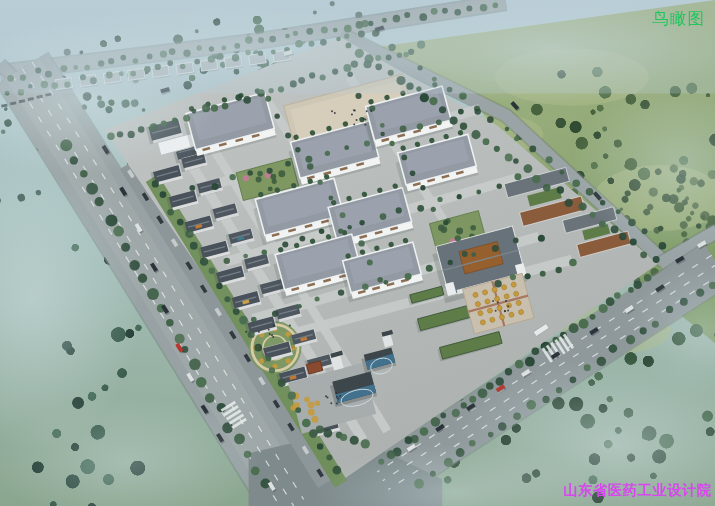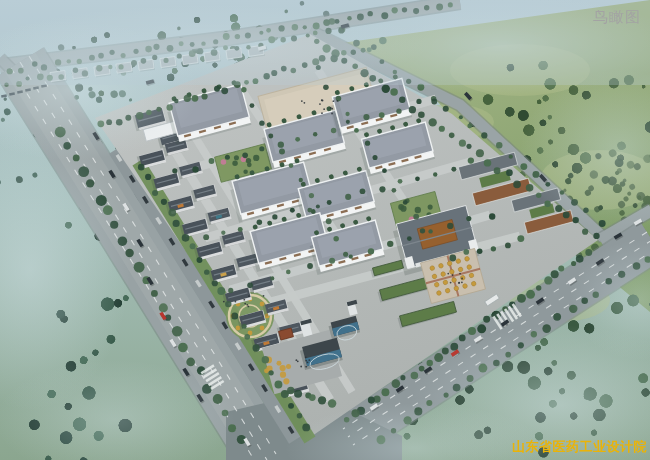--- a/index.html
+++ b/index.html
@@ -1,21 +1,21 @@
 <!DOCTYPE html>
 <html><head>
 <meta charset="utf-8">
 <style>
   html,body{margin:0;padding:0;background:#222;}
   #stage{position:relative;width:650px;height:460px;overflow:hidden;
          font-family:"DejaVu Sans","Liberation Sans",sans-serif;}
   #scene-svg{position:absolute;left:0;top:0;width:650px;height:460px;display:block;}
   .overlay-label{position:absolute;white-space:nowrap;line-height:1.1;}
-  #view-title{top:9px;right:9px;font-size:15px;font-weight:400;letter-spacing:1px;color:#a3a3a3;}
-  #credit{bottom:6px;right:3px;font-size:13px;font-weight:600;letter-spacing:.5px;color:#eab308;}
+  #view-title{top:9px;right:9px;font-size:15px;font-weight:400;letter-spacing:1px;color:#22c55e;}
+  #credit{bottom:6px;right:3px;font-size:13px;font-weight:600;letter-spacing:.5px;color:#d946ef;}
 </style>
 </head>
 <body>
 
 <div id="stage">
   <svg id="scene-svg" viewBox="0 0 650 460">
       <defs>
 <linearGradient id="sky" x1="0" y1="0" x2="0" y2="1">
  <stop offset="0" stop-color="#b9cdd6"></stop>
           <stop offset="0.45" stop-color="#a6c0bc"></stop>

